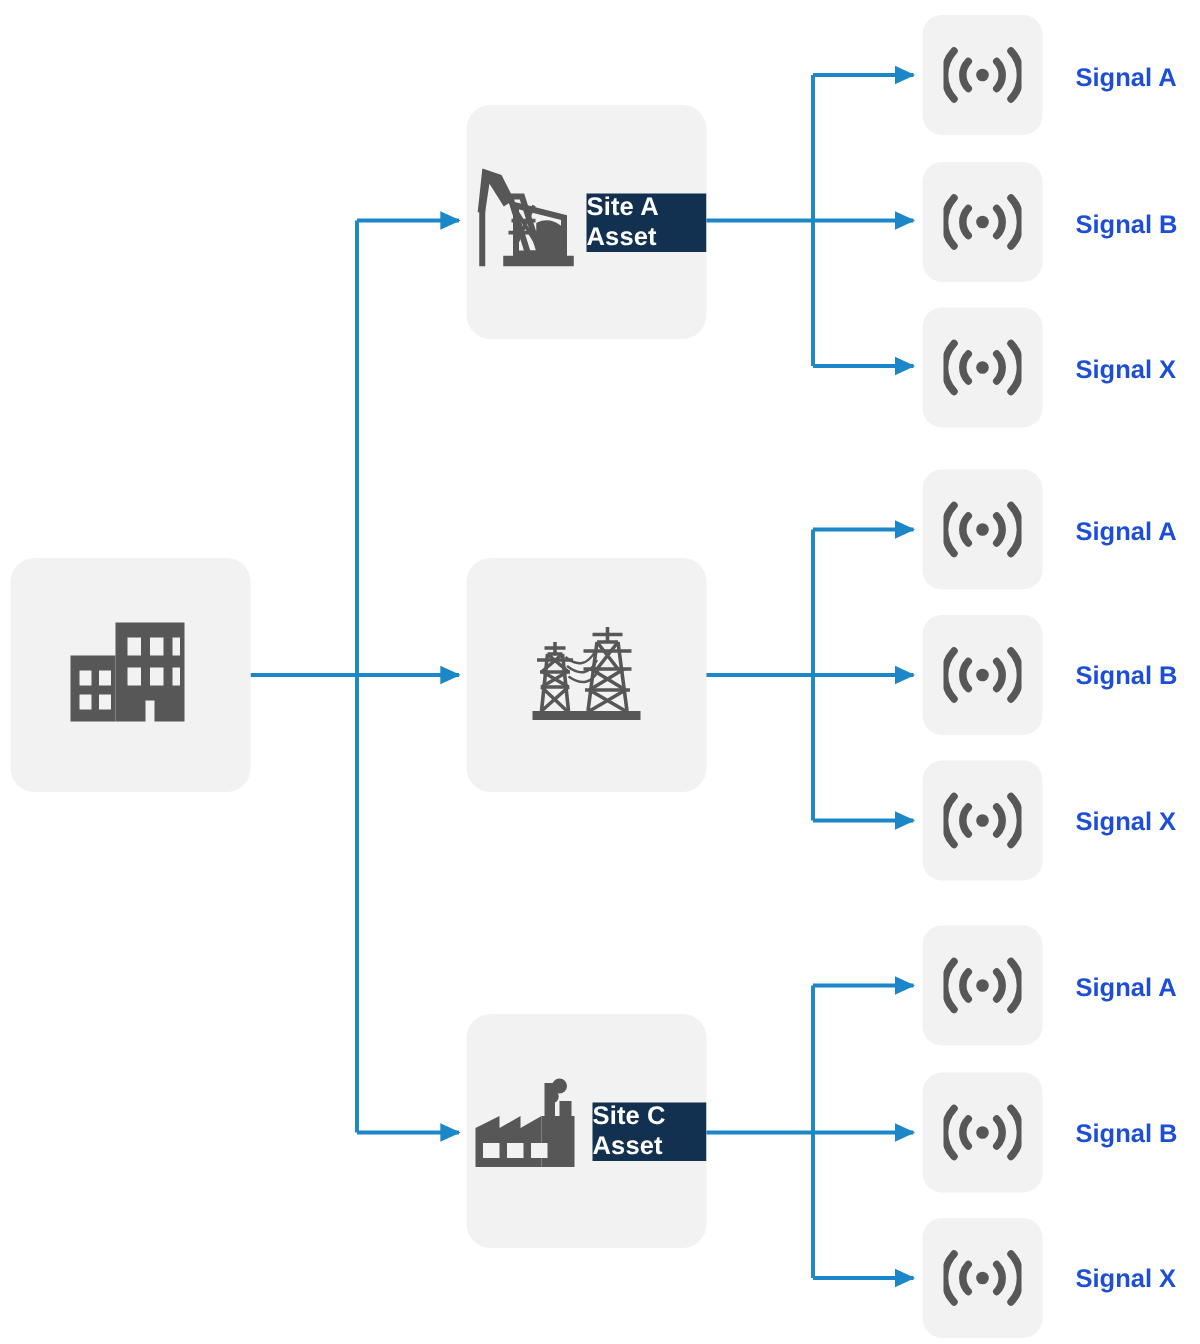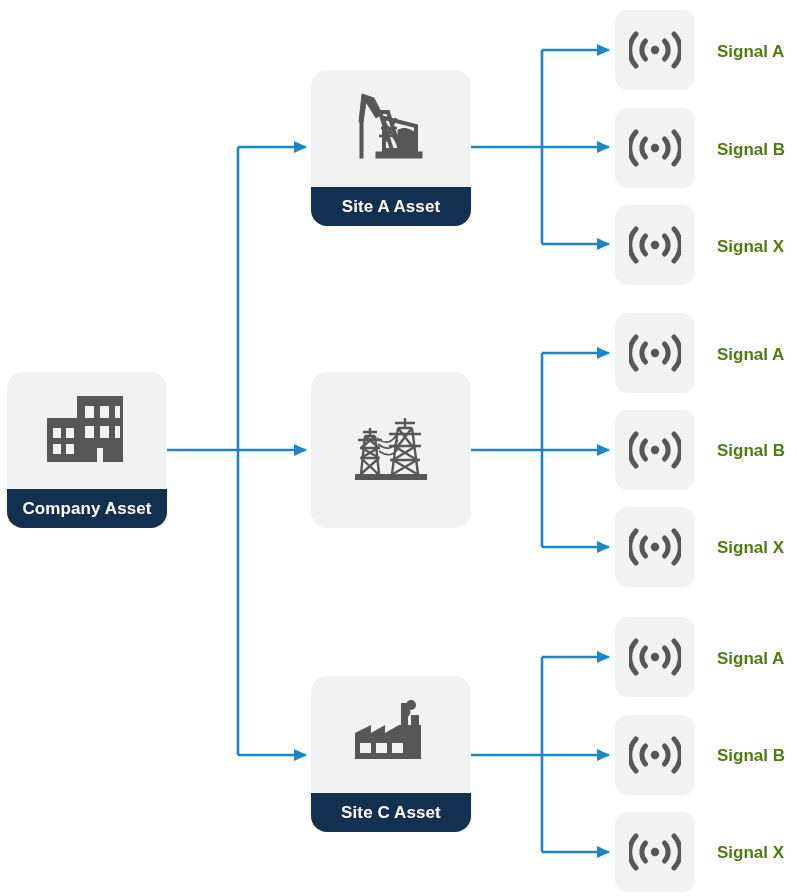--- a/index.html
+++ b/index.html
@@ -31,21 +31,21 @@
   
   .asset-card {
     position: absolute;
     width: 160px;
     height: 156px;
     border-radius: 16px;
     background: #f2f2f2;
     overflow: hidden;
     box-sizing: border-box;
     display: flex;
-    flex-direction: column;
+    flex-direction: row;
     align-items: center;
     justify-content: flex-start;
   }
   .asset-icon-wrap {
     flex: 1 1 auto;
     width: 100%;
     display: flex;
     align-items: center;
     justify-content: center;
     padding-bottom: 2px;
@@ -74,21 +74,21 @@
     border-radius: 13px;
     background: #f2f2f2;
     display: flex;
     align-items: center;
     justify-content: center;
     box-sizing: border-box;
   }
   .signal-tile svg { display: block; }
   .signal-label {
     position: absolute;
-    color: #4d7c0f;
+    color: #1d4ed8;
     font-size: 17px;
     font-weight: bold;
     white-space: nowrap;
     line-height: 1;
   }
 </style>
 </head>
 <body>
 
 <div id="canvas">
@@ -141,21 +141,20 @@
           <rect x="40" y="32" width="9" height="12"></rect>
           <rect x="55" y="32" width="9" height="12"></rect>
           <rect x="70" y="32" width="5" height="12"></rect>
           <rect x="8" y="34" width="8" height="10"></rect>
           <rect x="21" y="34" width="8" height="10"></rect>
           <rect x="8" y="50" width="8" height="10"></rect>
           <rect x="21" y="50" width="8" height="10"></rect>
         </g>
       </svg>
     </div>
-    <div class="asset-label">Company Asset</div>
   </div>
 
   <div class="asset-card" style="left:311px; top:70px;">
     <div class="asset-icon-wrap">
       <svg width="74" height="72" viewBox="0 0 74 72" aria-hidden="true">
         <g fill="#575757" stroke="#575757" stroke-width="1">
           <path d="M8 2 L20 6 L28 22 L22 26 L12 10 L9 30 L5 30 z"></path>
           <rect x="6" y="26" width="3" height="40"></rect>
           <path d="M26 20 L34 20 L46 58 L38 58 z" fill="none" stroke="#575757" stroke-width="4"></path>
           <path d="M28 26 L44 52" stroke="#575757" stroke-width="2.5"></path>

